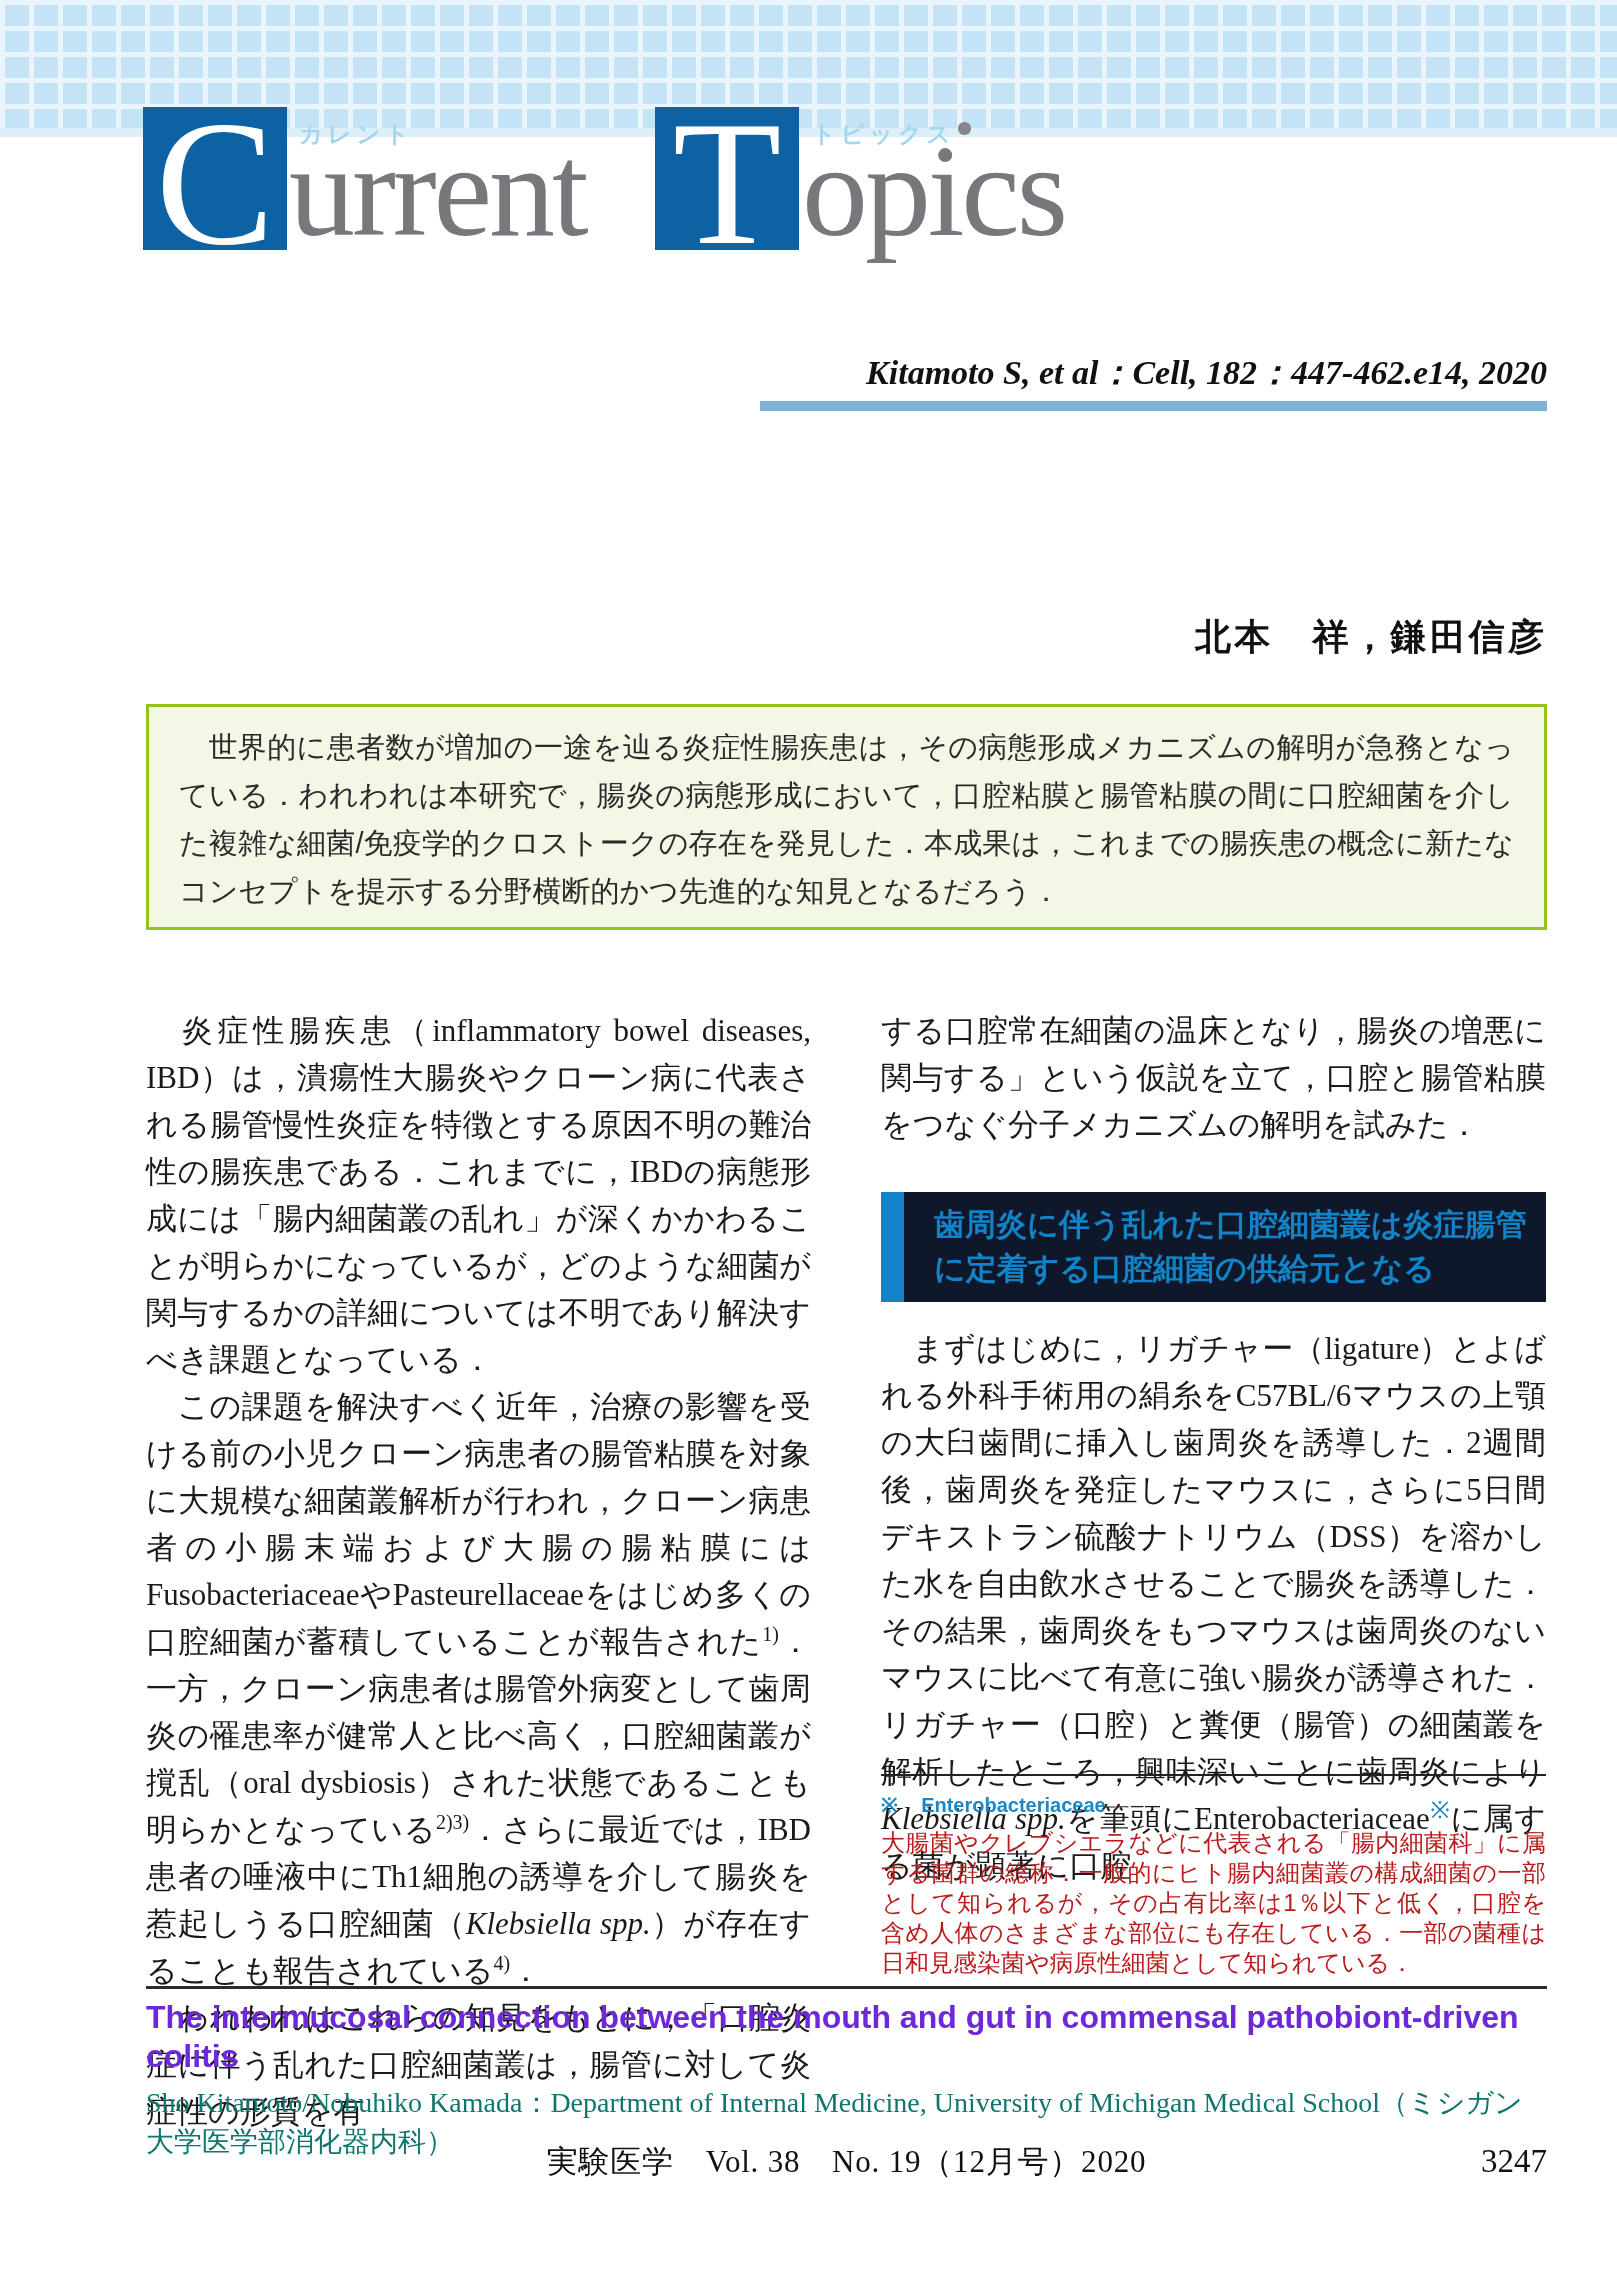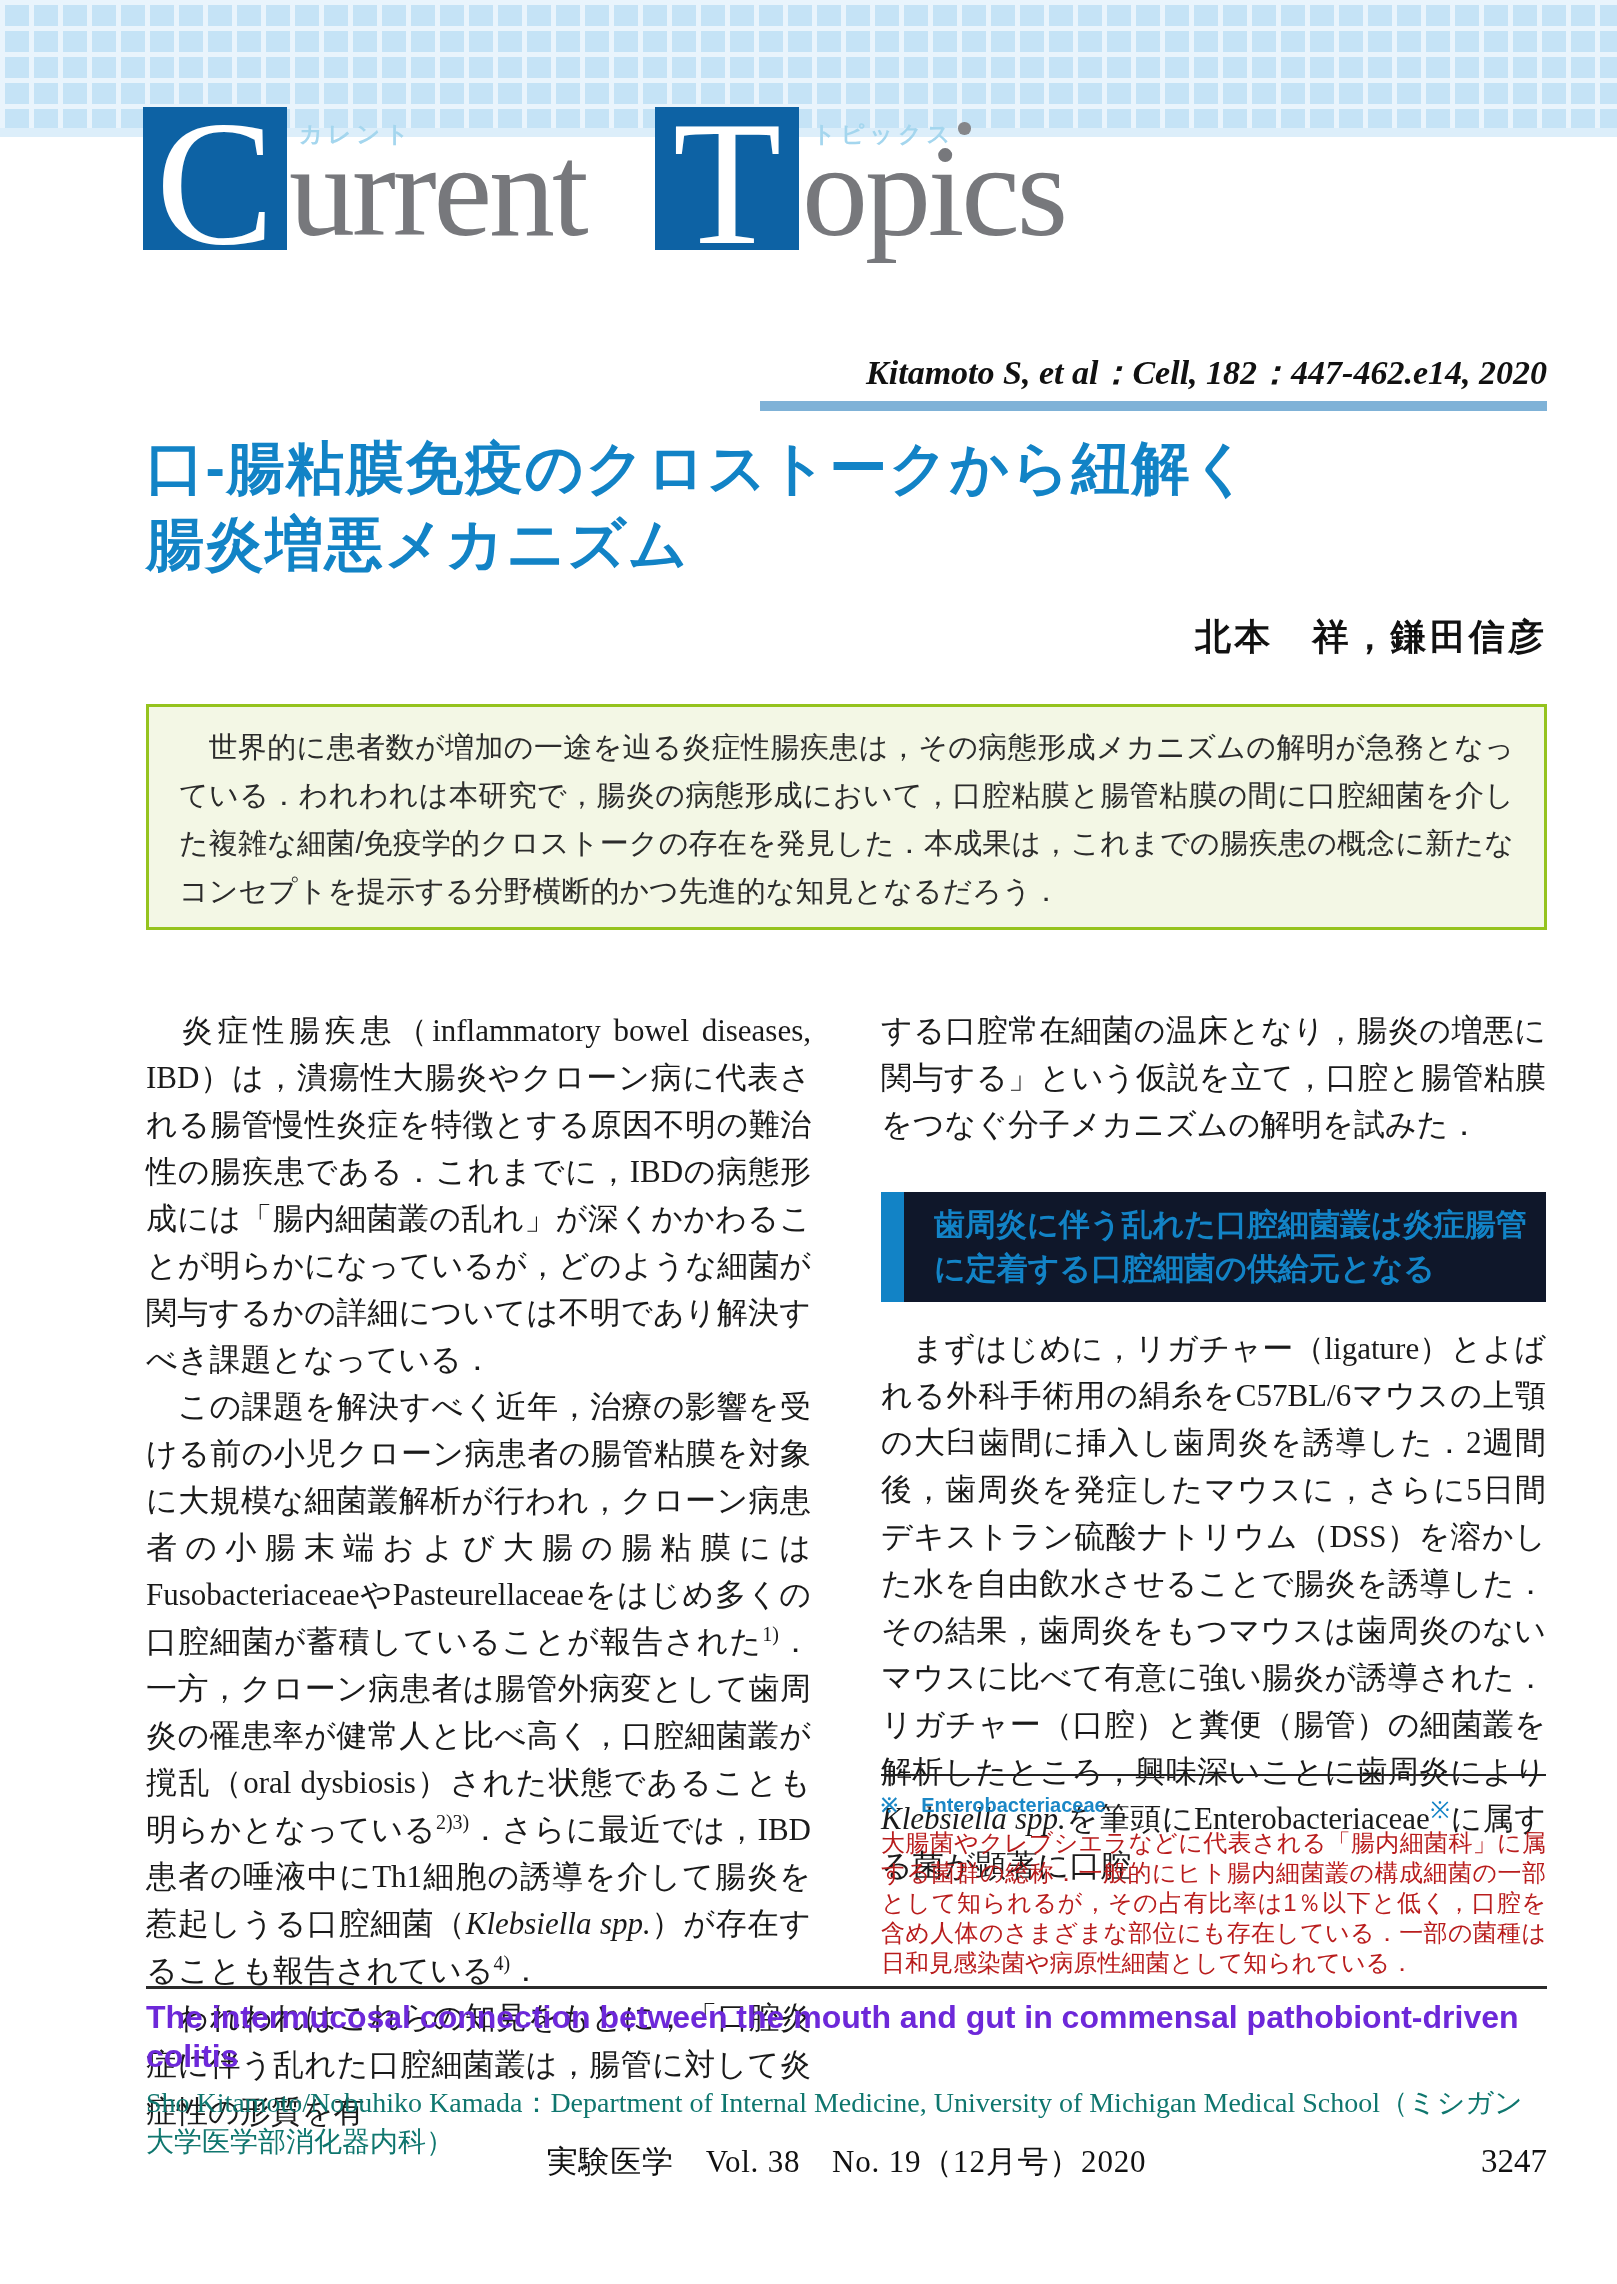--- a/index.html
+++ b/index.html
@@ -145,24 +145,20 @@
       <span class="logo-initial">T</span>
     </div>
     <span class="logo-word logo-word-opics">opics</span>
     <span class="logo-ruby logo-ruby-topics">トピックス</span>
     <span class="logo-dot"></span>
   </div>
 
   <div class="citation">Kitamoto S, et al：Cell, 182：447-462.e14, 2020</div>
   <div class="citation-underline"></div>
 
-  <h1 class="title">
-    <span class="title-line">口-腸粘膜免疫のクロストークから紐解く</span>
-    <span class="title-line">腸炎増悪メカニズム</span>
-  </h1>
 
   <div class="authors">北本　祥，鎌田信彦</div>
 
   <div class="abstract">　世界的に患者数が増加の一途を辿る炎症性腸疾患は，その病態形成メカニズムの解明が急務となっている．われわれは本研究で，腸炎の病態形成において，口腔粘膜と腸管粘膜の間に口腔細菌を介した複雑な細菌/免疫学的クロストークの存在を発見した．本成果は，これまでの腸疾患の概念に新たなコンセプトを提示する分野横断的かつ先進的な知見となるだろう．</div>
 
   <div class="columns">
 
     <div class="col col-left">
       <p>　炎症性腸疾患（inflammatory bowel diseases, IBD）は，潰瘍性大腸炎やクローン病に代表される腸管慢性炎症を特徴とする原因不明の難治性の腸疾患である．これまでに，IBDの病態形成には「腸内細菌叢の乱れ」が深くかかわることが明らかになっているが，どのような細菌が関与するかの詳細については不明であり解決すべき課題となっている．</p>
       <p><span>　この課題を解決すべく近年，治療の影響を受ける前の小児クローン病患者の腸管粘膜を対象に大規模な細菌叢解析が行われ，クローン病患者の小腸末端および大腸の腸粘膜にはFusobacteriaceaeやPasteurellaceaeをはじめ多くの口腔細菌が蓄積していることが報告された</span><sup class="ref">1)</sup><span>．一方，クローン病患者は腸管外病変として歯周炎の罹患率が健常人と比べ高く，口腔細菌叢が撹乱（oral dysbiosis）された状態であることも明らかとなっている</span><sup class="ref">2)3)</sup><span>．さらに最近では，IBD患者の唾液中にTh1細胞の誘導を介して腸炎を惹起しうる口腔細菌（</span><i class="species">Klebsiella spp.</i><span>）が存在することも報告されている</span><sup class="ref">4)</sup><span>．</span></p>

